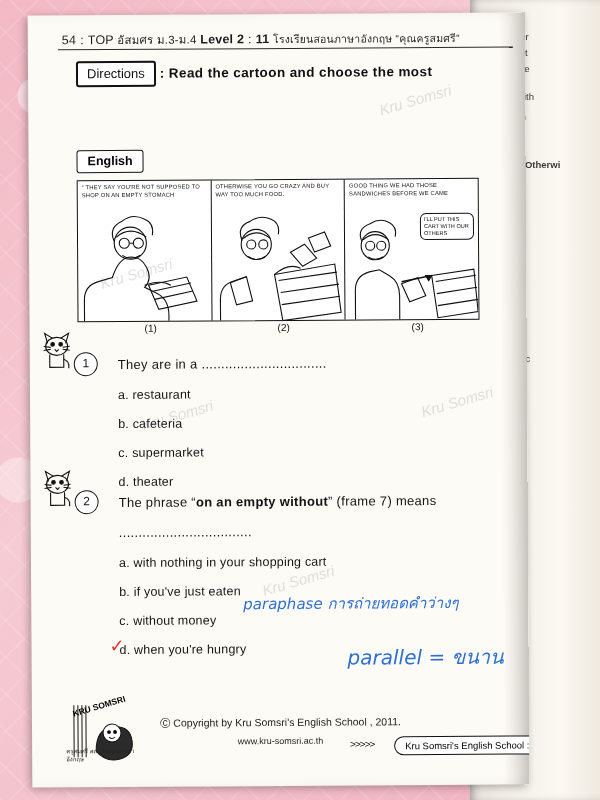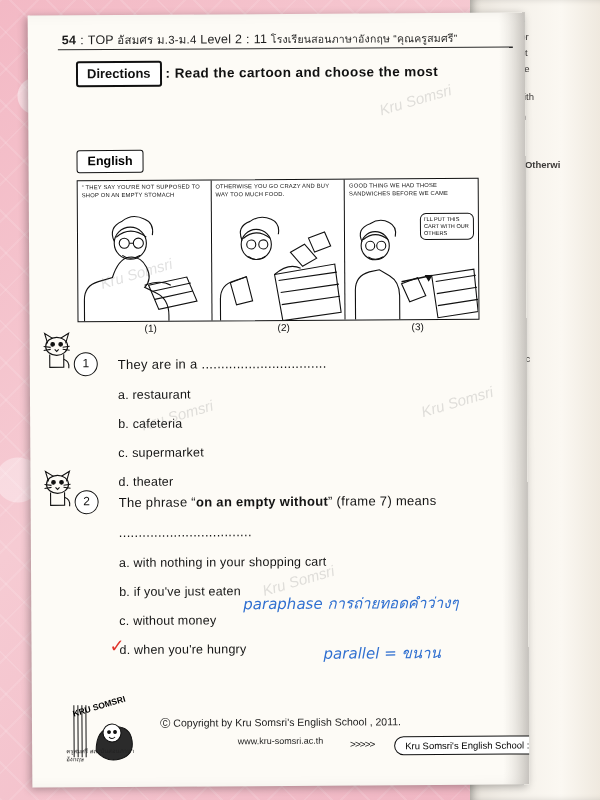--- a/index.html
+++ b/index.html
@@ -82,24 +82,24 @@
   .page-header {
     position: absolute;
     top: 16px;
     left: 34px;
     right: 16px;
     font-size: 12.5px;
     color: #1c1c1c;
     letter-spacing: 0.2px;
     white-space: nowrap;
   }
-  .page-header .hnum { font-weight: bold; }
+  .page-header .hnum { font-weight: normal; }
   .page-header .hsep { margin: 0 4px; }
   .page-header .hthai { font-size: 11.5px; }
-  .page-header .hlevel { font-weight: normal; }
+  .page-header .hlevel { font-weight: bold; }
   .page-header .hschool { font-size: 10.5px; }
 
   .rule {
     position: absolute;
     left: 30px;
     right: 12px;
     top: 34px;
     height: 1px;
     background: #2b2b2b;
   }
@@ -112,21 +112,21 @@
     right: 20px;
     font-size: 13.5px;
     color: #111;
     font-weight: bold;
   }
   .pillbox {
     display: inline-block;
     border: 2px solid #111;
     border-radius: 3px;
     padding: 3px 9px 4px;
-    font-weight: bold;
+    font-weight: normal;
     font-size: 13px;
     margin-right: 4px;
     background: #fff;
   }
   .dir-text {
     display: inline;
     letter-spacing: 0.4px;
   }
   .dir-text2 {
     position: absolute;
@@ -479,21 +479,21 @@
       <span>The  phrase  “</span><b>on  an  empty  without</b><span>”  (frame 7)  means</span>
     </div>
     <div class="q-stem" style="margin-top:10px">..................................</div>
     <div class="choice">a. with nothing in your shopping cart</div>
     <div class="choice">b. if you've just eaten</div>
     <div class="choice">c. without money</div>
     <div class="choice">d. when you're hungry</div>
   </div>
 
   <div class="hand blue" style="top:578px;left:212px;font-size:15px">paraphase    การถ่ายทอดคำว่างๆ</div>
-  <div class="hand blue" style="top:628px;left:292px;font-size:15px">parallel  =  ขนาน</div>
+  <div class="hand blue" style="top:628px;left:316px;font-size:20px">parallel  =  ขนาน</div>
   <div class="hand red" style="top:620px;left:78px;font-size:18px;font-weight:bold">✓</div>
 
   <div class="wm" style="top:78px;left:350px">Kru Somsri</div>
   <div class="wm" style="top:250px;left:70px">Kru Somsri</div>
   <div class="wm" style="top:380px;left:390px">Kru Somsri</div>
   <div class="wm" style="top:392px;left:110px">Kru Somsri</div>
   <div class="wm" style="top:558px;left:230px">Kru Somsri</div>
 
   <div class="logo-box">
     <svg viewBox="0 0 78 66">

